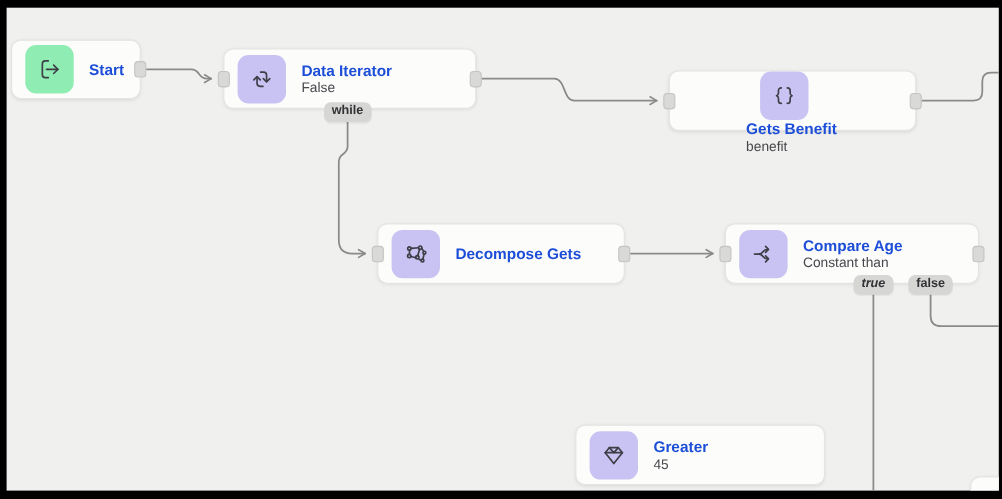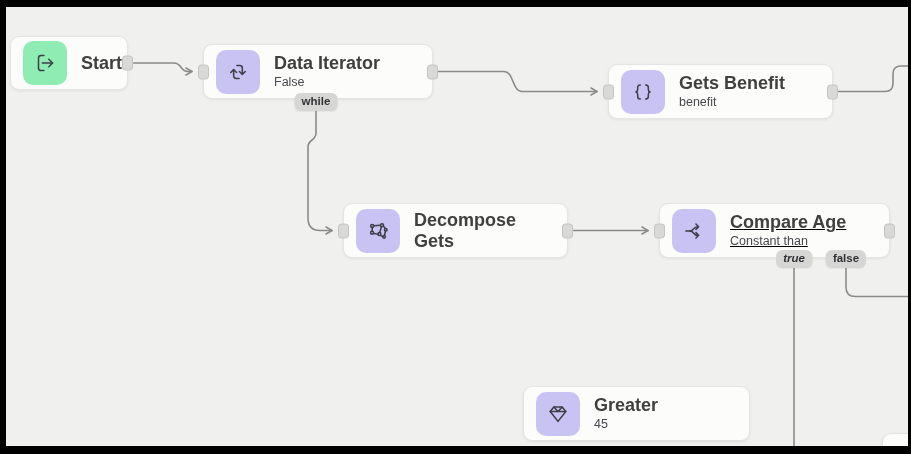--- a/index.html
+++ b/index.html
@@ -27,21 +27,21 @@
   .nicon {
     width:44px; height:44px; border-radius:10px;
     display:flex; align-items:center; justify-content:center;
     flex:0 0 44px; margin-right:14px;
   }
   .nicon.green { background:#8fedb4; }
   .nicon.purple { background:#c8c3f2; }
   .nicon svg { width:26px; height:26px; stroke:#3e3e47; fill:none;
                stroke-width:1.4; stroke-linecap:round; stroke-linejoin:round; }
   .texts { display:flex; flex-direction:column; justify-content:center; gap:2px; }
-  .title { font-size:18px; font-weight:bold; color:#404040; line-height:1.15; }
+  .title { font-size:14px; font-weight:bold; color:#1d4ed8; line-height:1.15; }
   .sub   { font-size:12.5px; color:#47474d; line-height:1.1; }
   .sub:empty { display:none; }
   .port {
     position:absolute; width:11px; height:15px;
     background:#d9d9d7; border:1px solid #c4c4c2; border-radius:3.5px;
     top:50%; transform:translateY(-50%);
   }
   .port.in  { left:-6px; }
   .port.out { right:-6px; }
   .badge {
@@ -103,21 +103,21 @@
     </div>
     <div class="texts">
       <div class="title">Data Iterator</div>
       <div class="sub">False</div>
     </div>
     <div class="port in"></div>
     <div class="port out"></div>
   </div>
   <div class="badge" style="left:310px;top:86px;">while</div>
 
-  <div class="node" style="left:602px;top:57px;width:225px;height:55px;">
+  <div class="node" style="left:602px;top:57px;width:225px;height:55px;flex-direction:column;">
     <div class="nicon purple">
       <svg viewBox="0 0 24 24">
         <path d="M9.5 5.5c-1.7 0-2.4 1-2.4 2.3v2c0 1-.5 1.9-1.6 2.2 1.1.3 1.6 1.2 1.6 2.2v2c0 1.3.7 2.3 2.4 2.3"></path>
         <path d="M14.5 5.5c1.7 0 2.4 1 2.4 2.3v2c0 1 .5 1.9 1.6 2.2-1.1.3-1.6 1.2-1.6 2.2v2c0 1.3-.7 2.3-2.4 2.3"></path>
       </svg>
     </div>
     <div class="texts">
       <div class="title">Gets Benefit</div>
       <div class="sub">benefit</div>
     </div>
@@ -144,21 +144,21 @@
       </svg>
     </div>
     <div class="texts">
       <div class="title">Decompose Gets</div>
 
     </div>
     <div class="port in"></div>
     <div class="port out"></div>
   </div>
 
-  <div class="node" style="left:653px;top:196px;width:231px;height:55px;text-decoration:underline;">
+  <div class="node" style="left:653px;top:196px;width:231px;height:55px;">
     <div class="nicon purple">
       <svg viewBox="0 0 24 24">
         <path d="M4.5 12h4"></path>
         <path d="M8.5 12c3.5 0 2.5-4 7-4"></path>
         <path d="M13.8 5.5 16.3 8l-2.5 2.5"></path>
         <path d="M8.5 12c3.5 0 2.5 4 7 4"></path>
         <path d="M13.8 13.5 16.3 16l-2.5 2.5"></path>
       </svg>
     </div>
     <div class="texts">

